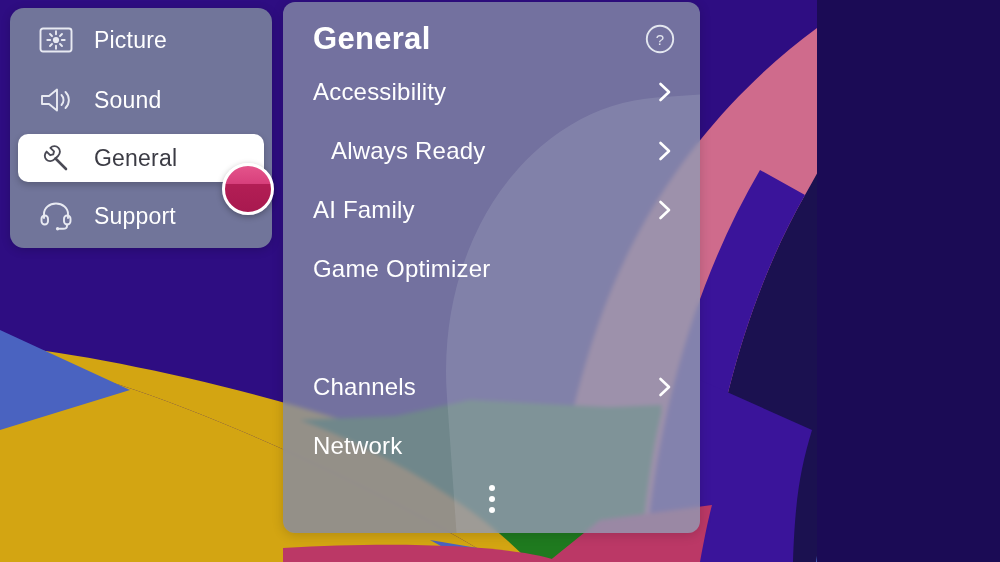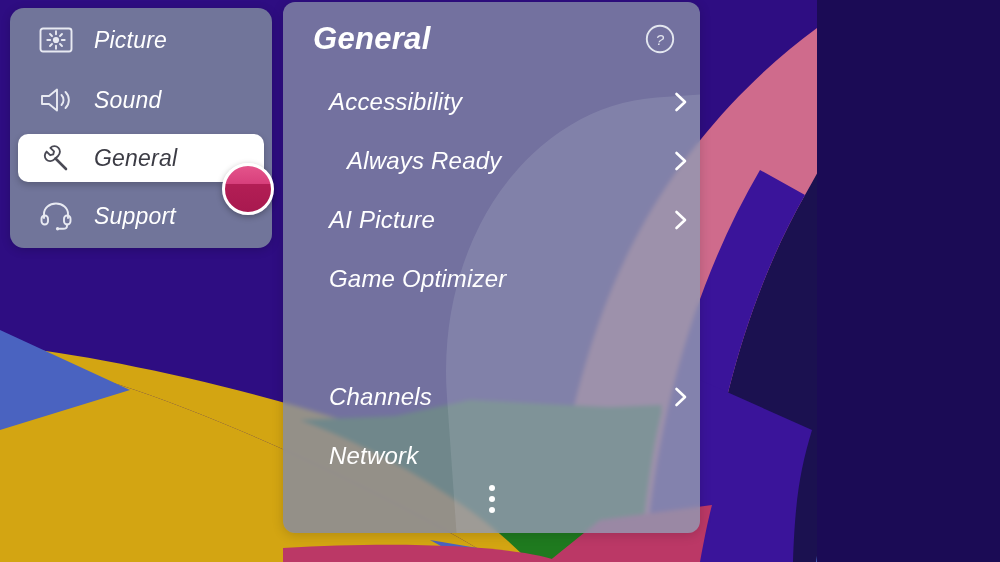--- a/index.html
+++ b/index.html
@@ -7,21 +7,20 @@
     padding: 0;
     background: #1b0b55;
   }
   #screen {
     position: relative;
     width: 817px;
     height: 562px;
     overflow: hidden;
     font-family: "Liberation Sans", sans-serif;
     background: #737373;
-    font-style: italic;
   }
 
   
   .bg-layer { position: absolute; inset: 0; }
   .bg-svg { position: absolute; inset: 0; width: 1000px; height: 562px; display: block; }
 
   
   #sidebar {
     position: absolute;
     left: 10px;
@@ -106,25 +105,25 @@
     color: #ffffff;
     letter-spacing: 0.3px;
   }
   #help-icon {
     margin-left: auto;
     width: 32px;
     height: 32px;
   }
   .menu-row {
     position: absolute;
-    left: 16px;
+    left: 0;
     width: 100%;
     height: 48px;
     display: flex;
-    align-items: center;
+    align-items: flex-start;
     box-sizing: border-box;
     padding: 0 26px 0 30px;
   }
   .menu-row .m-label {
     font-size: 24px;
     color: #ffffff;
     letter-spacing: 0.2px;
     white-space: nowrap;
   }
   .menu-row .m-chevron {
@@ -272,21 +271,21 @@
     <div class="menu-row" style="top:135px;padding-left:48px;">
       <span class="m-label">Always Ready</span>
       <span class="m-chevron">
         <svg width="18" height="28" viewBox="0 0 18 28" fill="none" stroke="#ffffff" stroke-width="2.6" stroke-linecap="round" stroke-linejoin="round">
           <path d="M4.5 6 L13 14 L4.5 22"></path>
         </svg>
       </span>
     </div>
 
     <div class="menu-row" style="top:194px;">
-      <span class="m-label">AI Picture</span>
+      <span class="m-label">AI Family</span>
       <span class="m-chevron">
         <svg width="18" height="28" viewBox="0 0 18 28" fill="none" stroke="#ffffff" stroke-width="2.6" stroke-linecap="round" stroke-linejoin="round">
           <path d="M4.5 6 L13 14 L4.5 22"></path>
         </svg>
       </span>
     </div>
 
     <div class="menu-row" style="top:253px;">
       <span class="m-label">Game Optimizer</span>
     </div>

